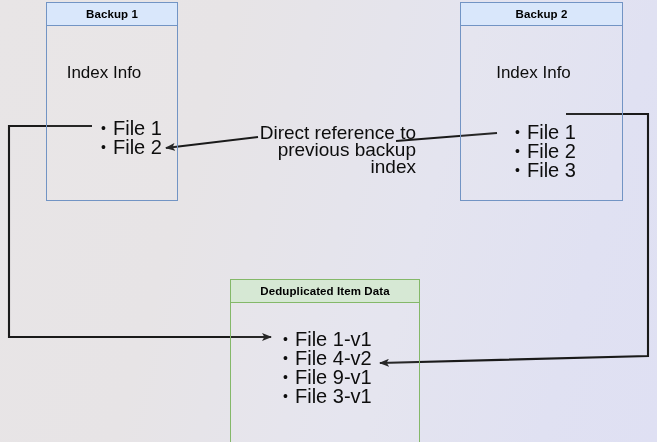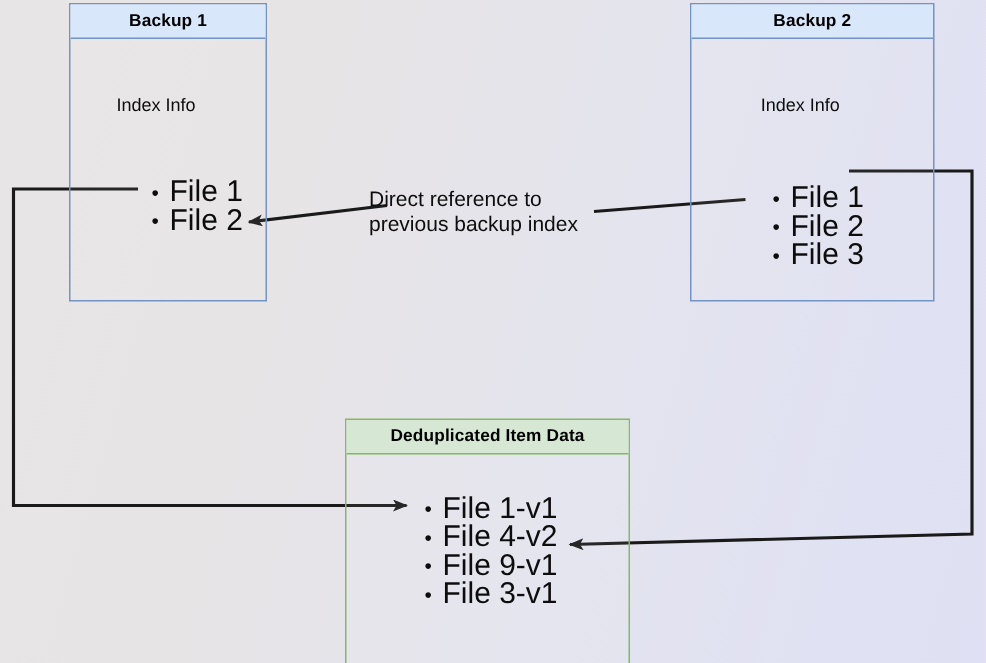--- a/index.html
+++ b/index.html
@@ -64,21 +64,21 @@
   .node.green .hdr {
     background: #d6e8d4;
     border-bottom: 1.8px solid #84b869;
   }
 
   .index-label {
     position: absolute;
     left: 0;
     right: 0;
     text-align: center;
-    font-size: 12px;
+    font-size: 17px;
     color: #0d0d0d;
   }
   
   .index-label.shift { transform: translateX(-8px); }
 
   ul.filelist {
     position: absolute;
     margin: 0;
     padding: 0 0 0 14px;
     list-style: none;
@@ -94,22 +94,22 @@
     content: "\2022";
     position: absolute;
     left: -12px;
     top: -0.5px;
     font-size: 14px;
     line-height: 19px;
   }
 
   .center-note {
     position: absolute;
-    text-align: left;
-    font-size: 14px;
+    text-align: right;
+    font-size: 19px;
     line-height: 17px;
     color: #0d0d0d;
     white-space: pre-line;
   }
 
   svg.wires {
     position: absolute;
     left: 0;
     top: 0;
     width: 657px;

